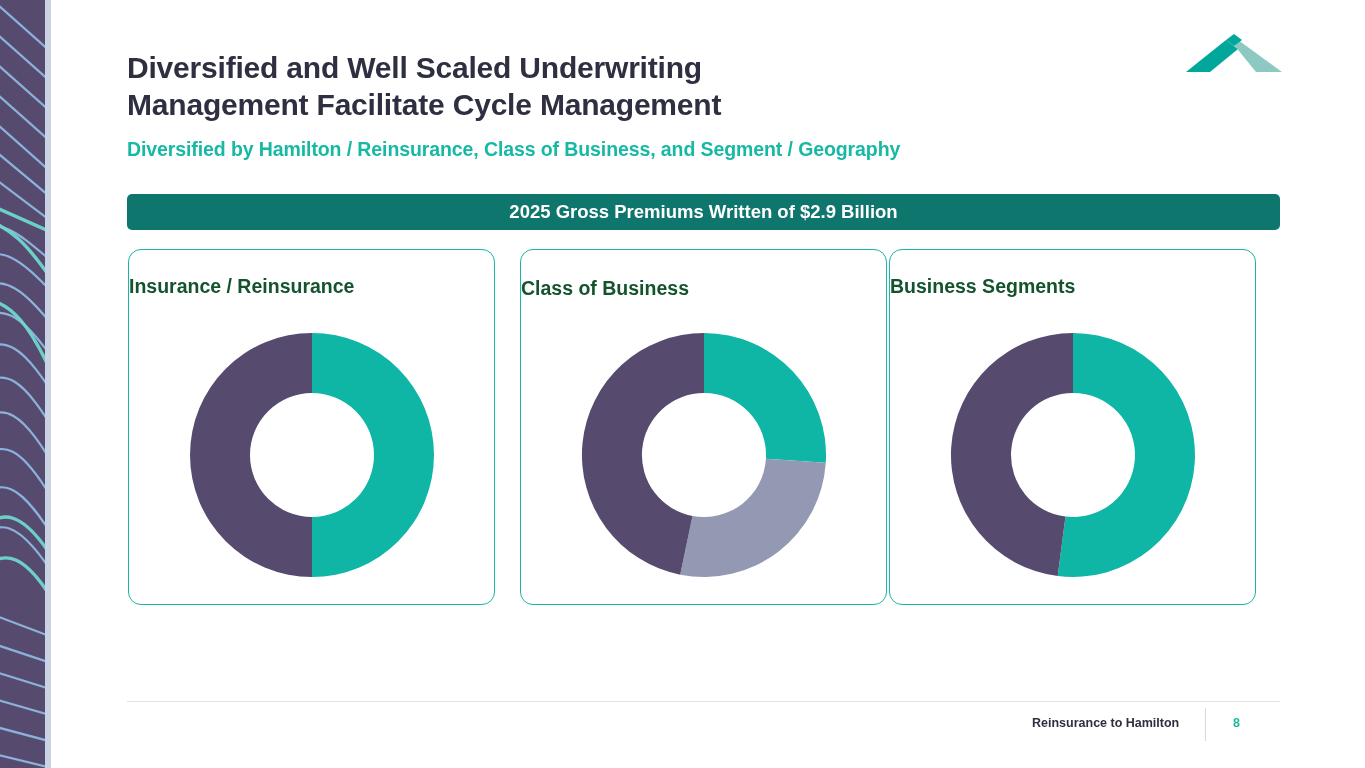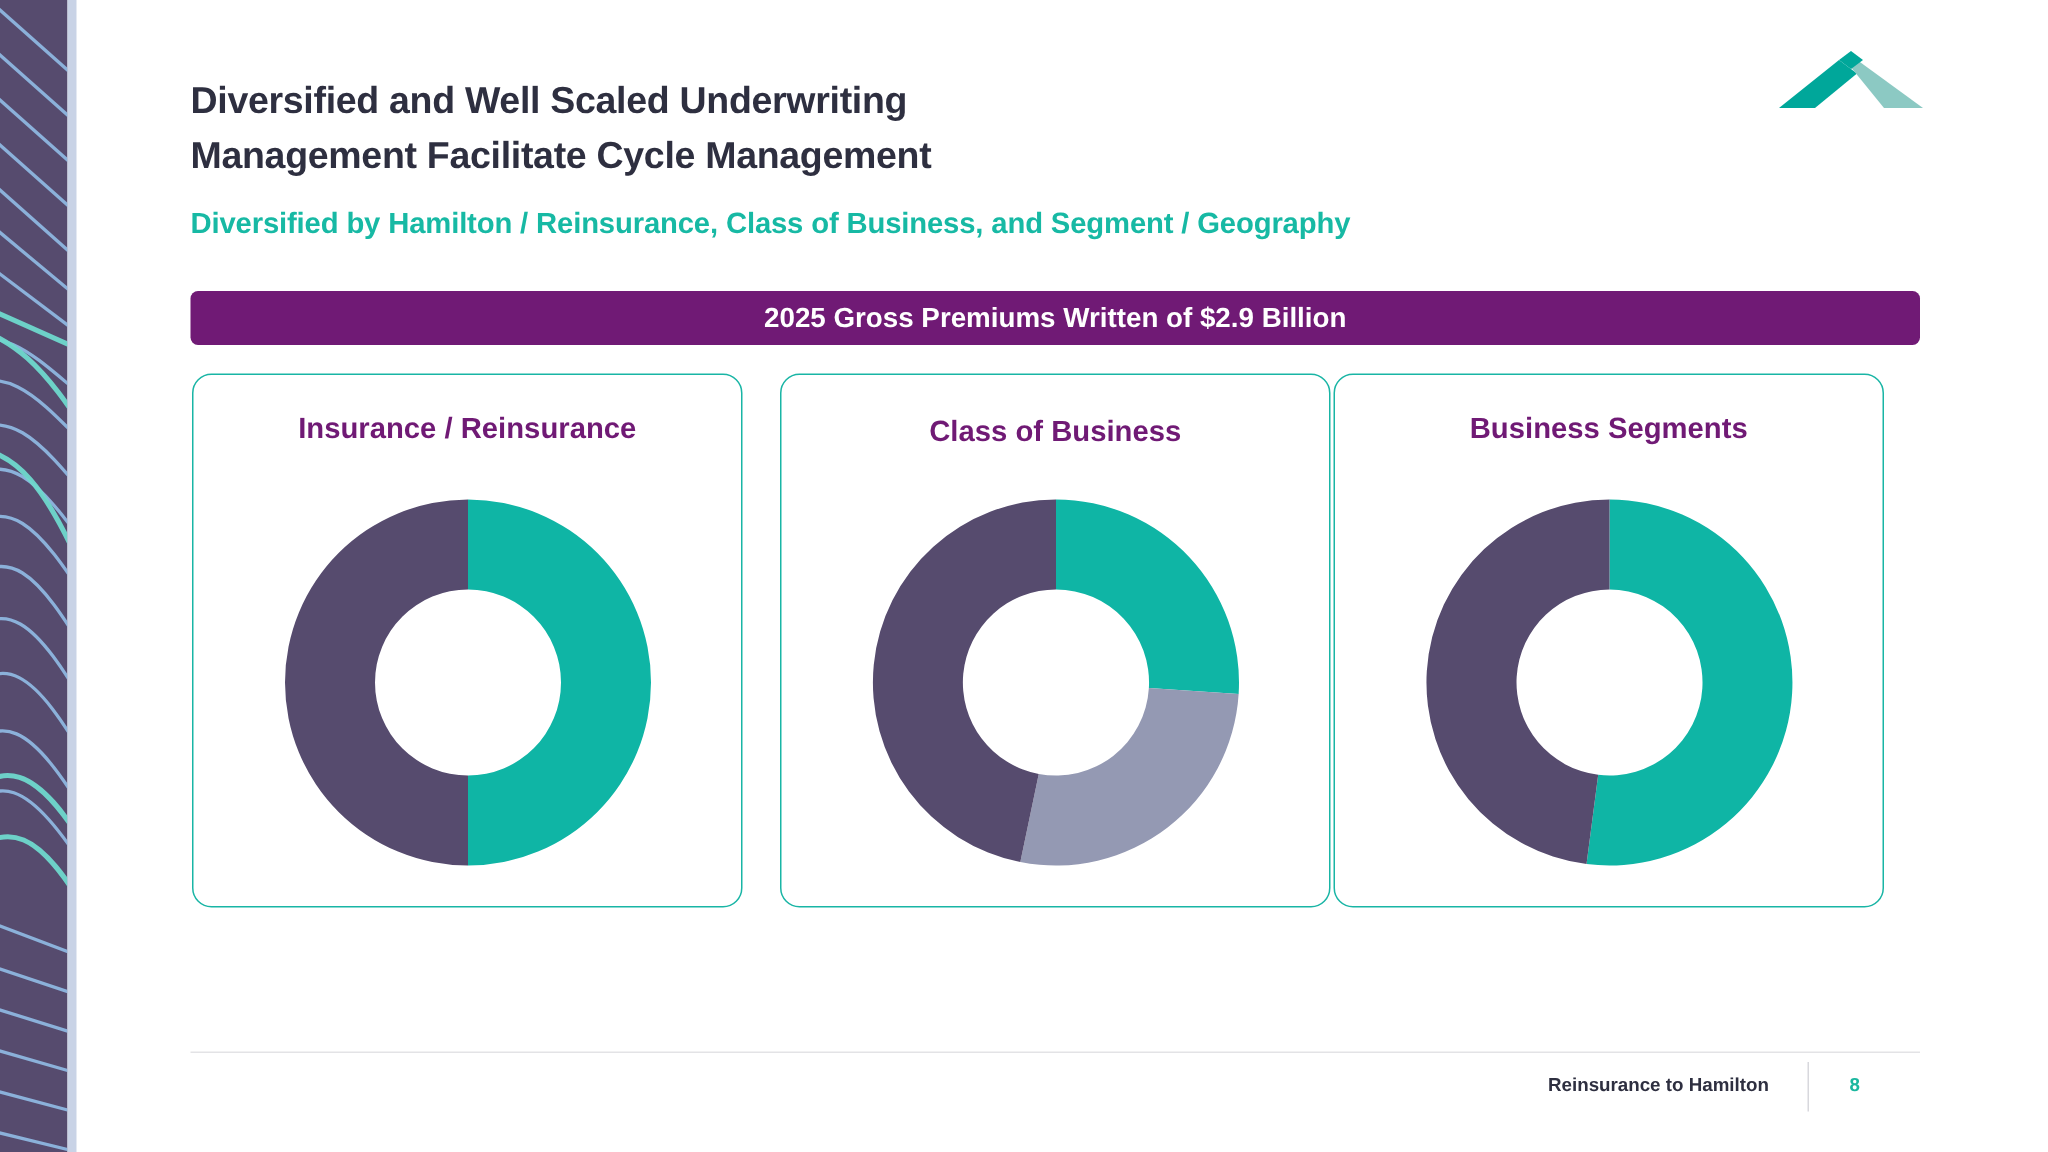--- a/index.html
+++ b/index.html
@@ -12,40 +12,40 @@
   .edge-band { position:absolute; left:0; top:0; width:45px; height:768px;
     background:#564b6e; overflow:hidden; }
   .edge-strip { position:absolute; left:45px; top:0; width:6px; height:768px;
     background:#c9d3e6; }
 
   
   .logo { position:absolute; left:1186px; top:30px; width:96px; height:42px; }
 
   
   .title { position:absolute; left:127px; top:49px; width:900px;
-    font-size:25px; font-weight:bold; line-height:37px; color:#2e2f40;
+    font-size:30px; font-weight:bold; line-height:37px; color:#2e2f40;
     letter-spacing:-0.2px; }
   .subtitle { position:absolute; left:127px; top:138px; width:1000px;
     font-size:19.5px; font-weight:bold; color:#17b9a4; letter-spacing:-0.1px; }
 
   
   .banner { position:absolute; left:127px; width:1153px; height:36px;
     border-radius:5px; display:flex; align-items:center; justify-content:center;
     color:#ffffff; font-size:18.5px; font-weight:bold; }
-  .banner-top { top:194px; background:#701a75; }
+  .banner-top { top:194px; background:#0f766e; }
   .banner-bottom { top:629px; background:#564b6e; }
 
   
   .card { position:absolute; top:249px; width:367px; height:356px;
     background:#ffffff; border:1.6px solid #19b5a5; border-radius:13px; }
   .card-1 { left:128px; }
   .card-2 { left:520px; }
   .card-3 { left:889px; }
-  .card-title { position:absolute; left:0; width:100%; text-align:center;
-    top:25px; font-size:19.5px; font-weight:bold; color:#701a75; }
+  .card-title { position:absolute; left:0; width:100%; 
+    top:25px; font-size:19.5px; font-weight:bold; color:#14532d; }
   .card-2 .card-title { top:27px; }
 
   .donut-wrap { position:absolute; left:0; top:0; width:100%; height:100%; }
   .donut { position:absolute; left:50%; top:205px; transform:translate(-50%,-50%);
     width:248px; height:248px; }
 
   .seg-label { position:absolute; color:#ffffff; text-align:center;
     font-size:13px; line-height:16px; white-space:nowrap; }
   .seg-label .pct { display:block; }
 

